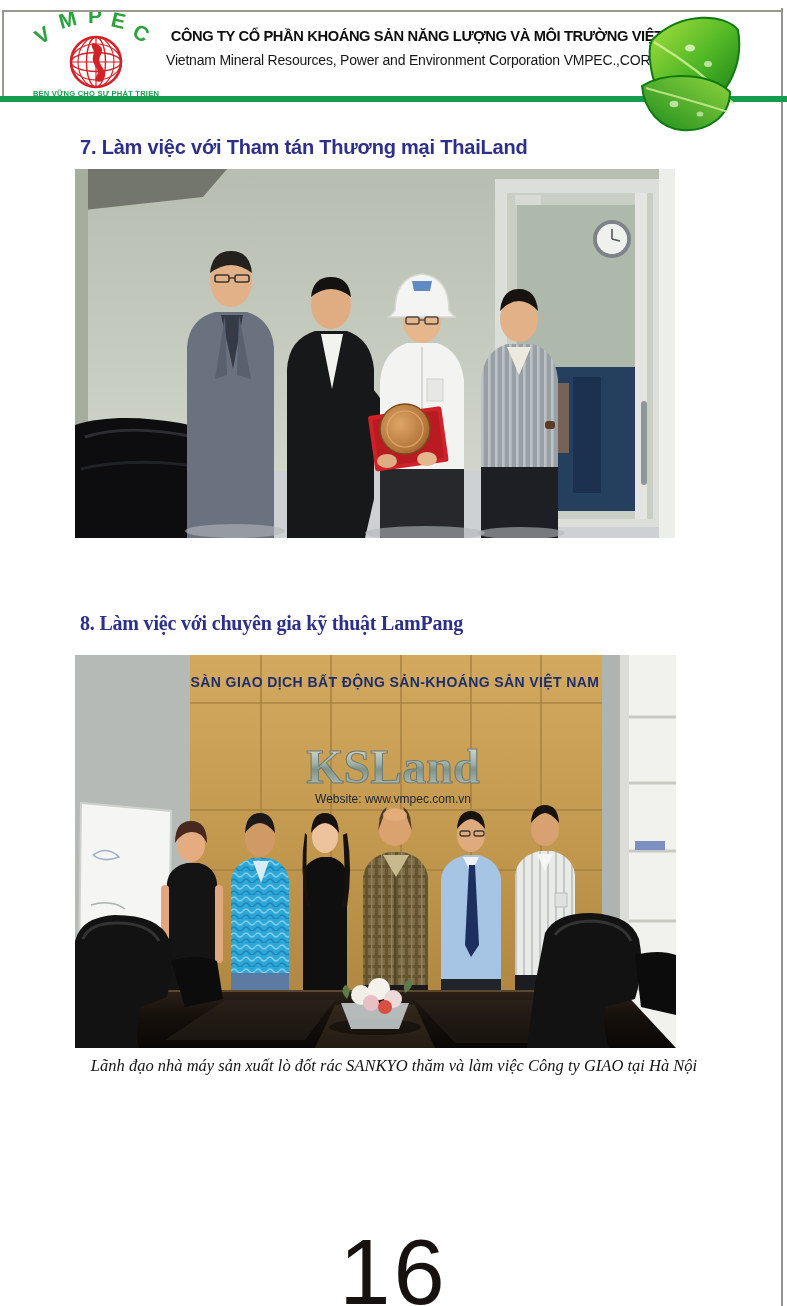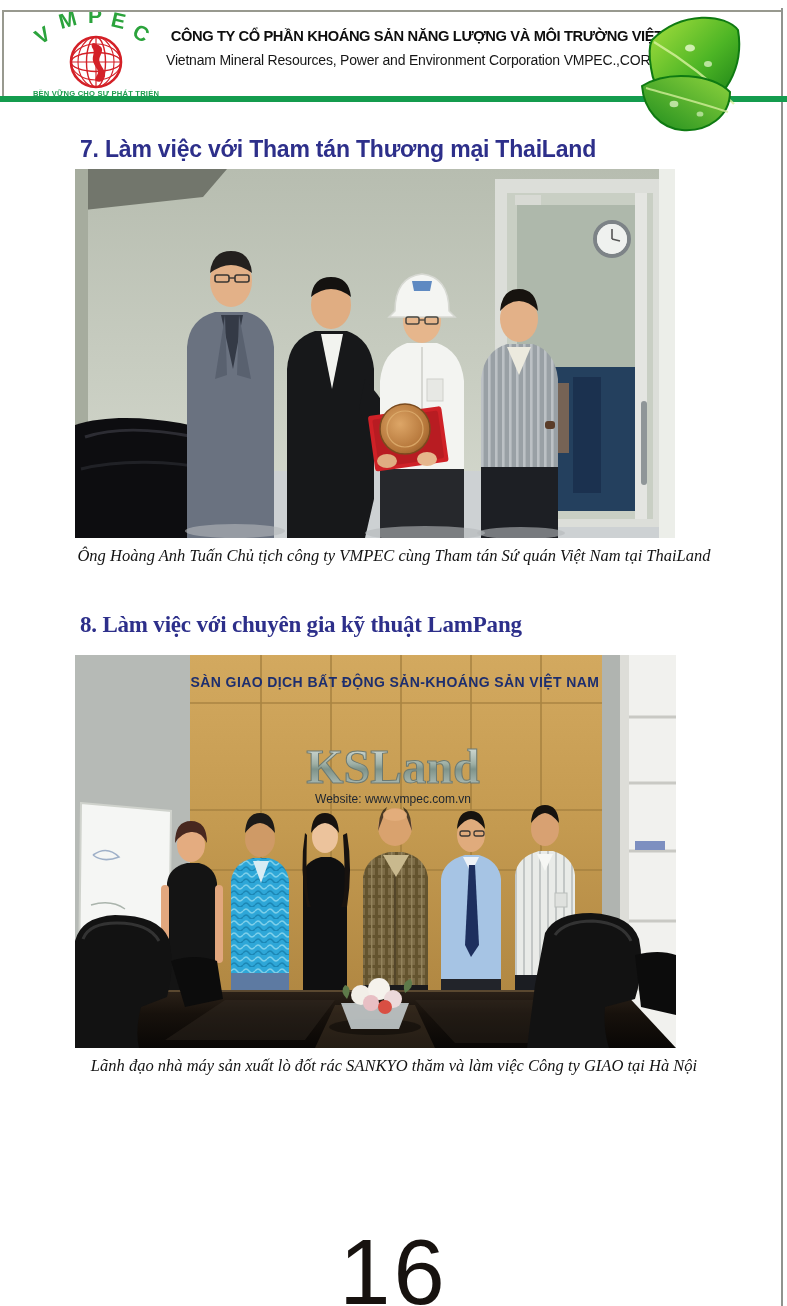--- a/index.html
+++ b/index.html
@@ -12,21 +12,21 @@
     position:absolute;left:2px;top:10px;width:777px;height:87px;background:#fff;
     border-top:2px solid #98998f;border-left:2px solid #98998f;
   }
   .green-rule{position:absolute;left:0;top:96px;width:787px;height:6px;background:#149c4e;z-index:2;}
   .logo-wrap{position:absolute;left:28px;top:12px;width:140px;height:86px;z-index:3;}
   .header-text{position:absolute;left:166px;top:27px;width:480px;text-align:center;z-index:3;}
   .company-vi{font-size:15px;font-weight:bold;letter-spacing:-0.4px;color:#0e0e0e;white-space:nowrap;transform:scaleX(0.98);transform-origin:center;}
   .company-en{font-size:14px;color:#161616;margin-top:8px;letter-spacing:-0.2px;white-space:nowrap;}
   .leaf-wrap{position:absolute;left:634px;top:8px;width:124px;height:126px;z-index:5;}
   .section-heading{
-    position:absolute;left:80px;font-size:23px;font-weight:bold;color:#2d2f8a;
+    position:absolute;left:80px;font-size:20px;font-weight:bold;color:#2d2f8a;
     letter-spacing:-0.2px;white-space:nowrap;z-index:3;
   }
   .h7{top:136px;}
   .h8{top:612px;font-family:Liberation Serif, serif;}
   .photo{position:absolute;left:75px;z-index:1;}
   .photo1{top:169px;width:600px;height:369px;}
   .photo2{top:655px;width:601px;height:393px;}
   .caption{
     position:absolute;left:48px;width:692px;text-align:center;
     font-family:"Liberation Serif", serif;font-style:italic;font-size:16.5px;
@@ -210,21 +210,20 @@
     <rect x="470" y="252" width="10" height="8" rx="3" fill="#5a3c28"></rect>
   </g>
 
   <ellipse cx="160" cy="362" rx="50" ry="7" fill="#b4b8ba" opacity="0.6"></ellipse>
   <ellipse cx="350" cy="364" rx="60" ry="7" fill="#b4b8ba" opacity="0.6"></ellipse>
   <ellipse cx="446" cy="364" rx="44" ry="6" fill="#b4b8ba" opacity="0.6"></ellipse>
 </svg>
 </div>
 
 <div class="caption cap1">
-  <div>Ông Hoàng Anh Tuấn  Chủ tịch công ty VMPEC cùng Tham tán Sứ quán Việt Nam tại ThaiLand</div>
 </div>
 
 <div class="section-heading h8">8. Làm việc với chuyên gia kỹ thuật LamPang</div>
 
 <div class="photo photo2">
 <svg width="601" height="393" viewBox="0 0 601 393">
   <defs>
     <linearGradient id="woodG" x1="0" y1="0" x2="0" y2="1">
       <stop offset="0" stop-color="#d3a95f"></stop>
           <stop offset="0.5" stop-color="#c49a50"></stop>

